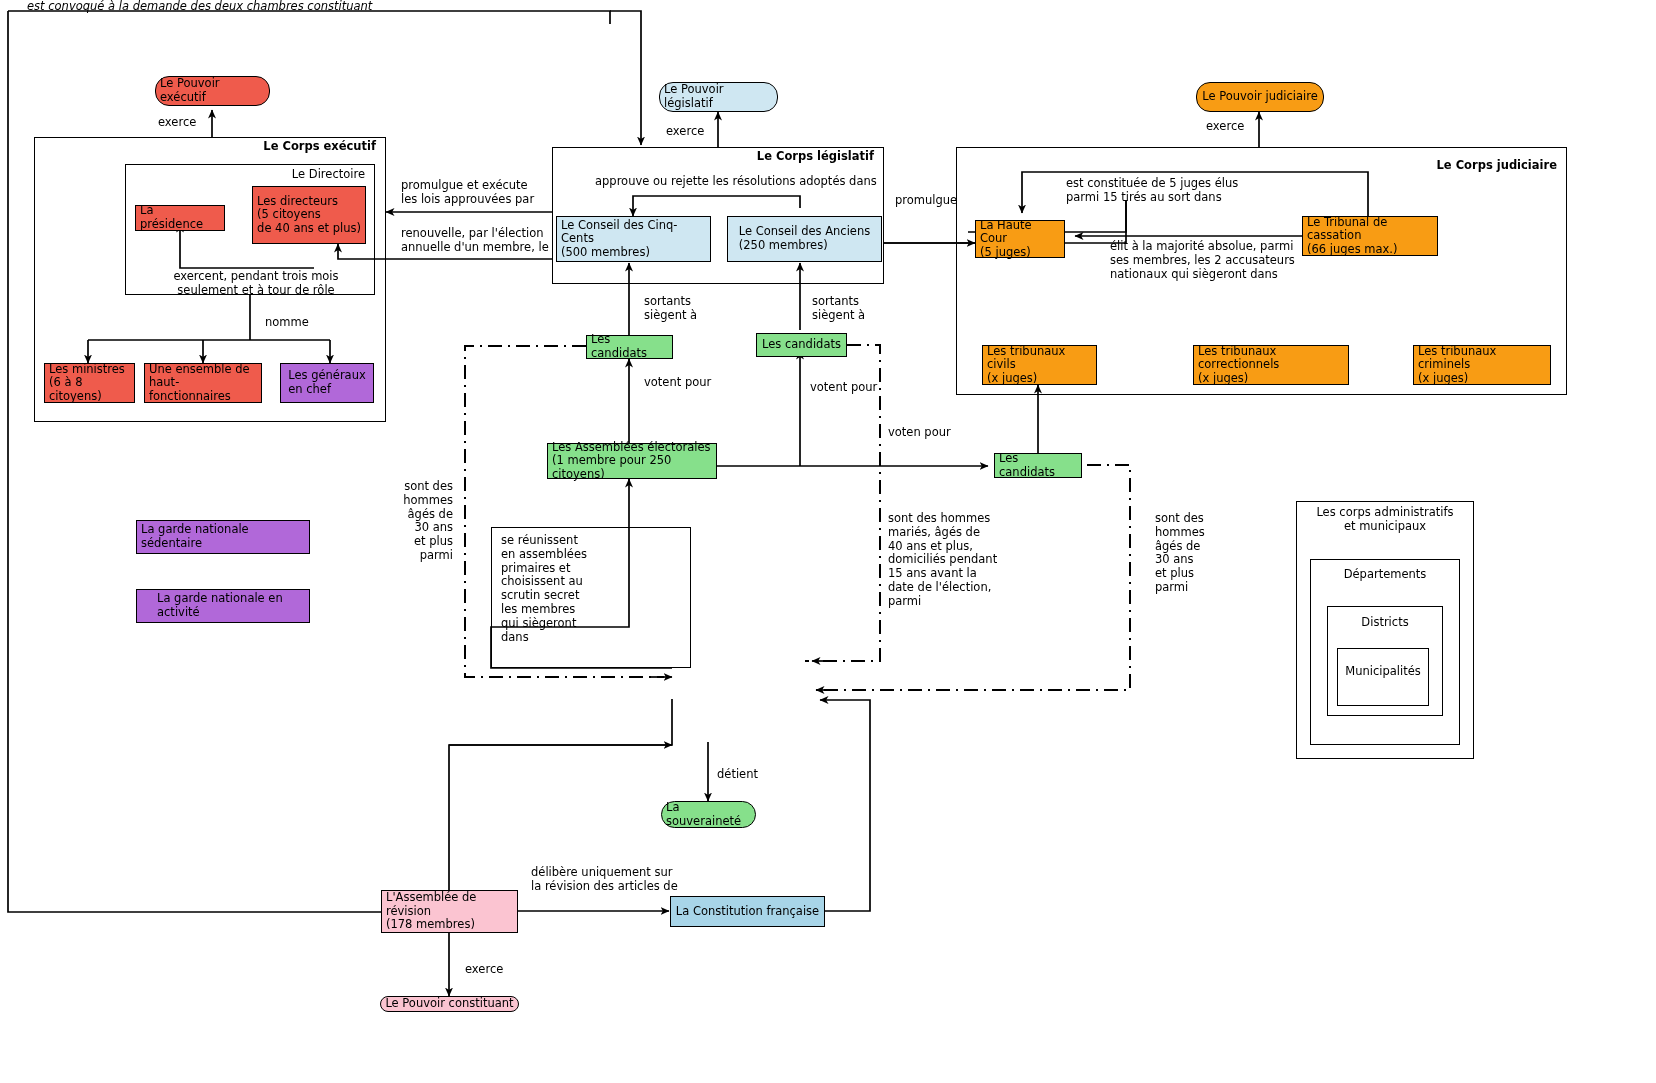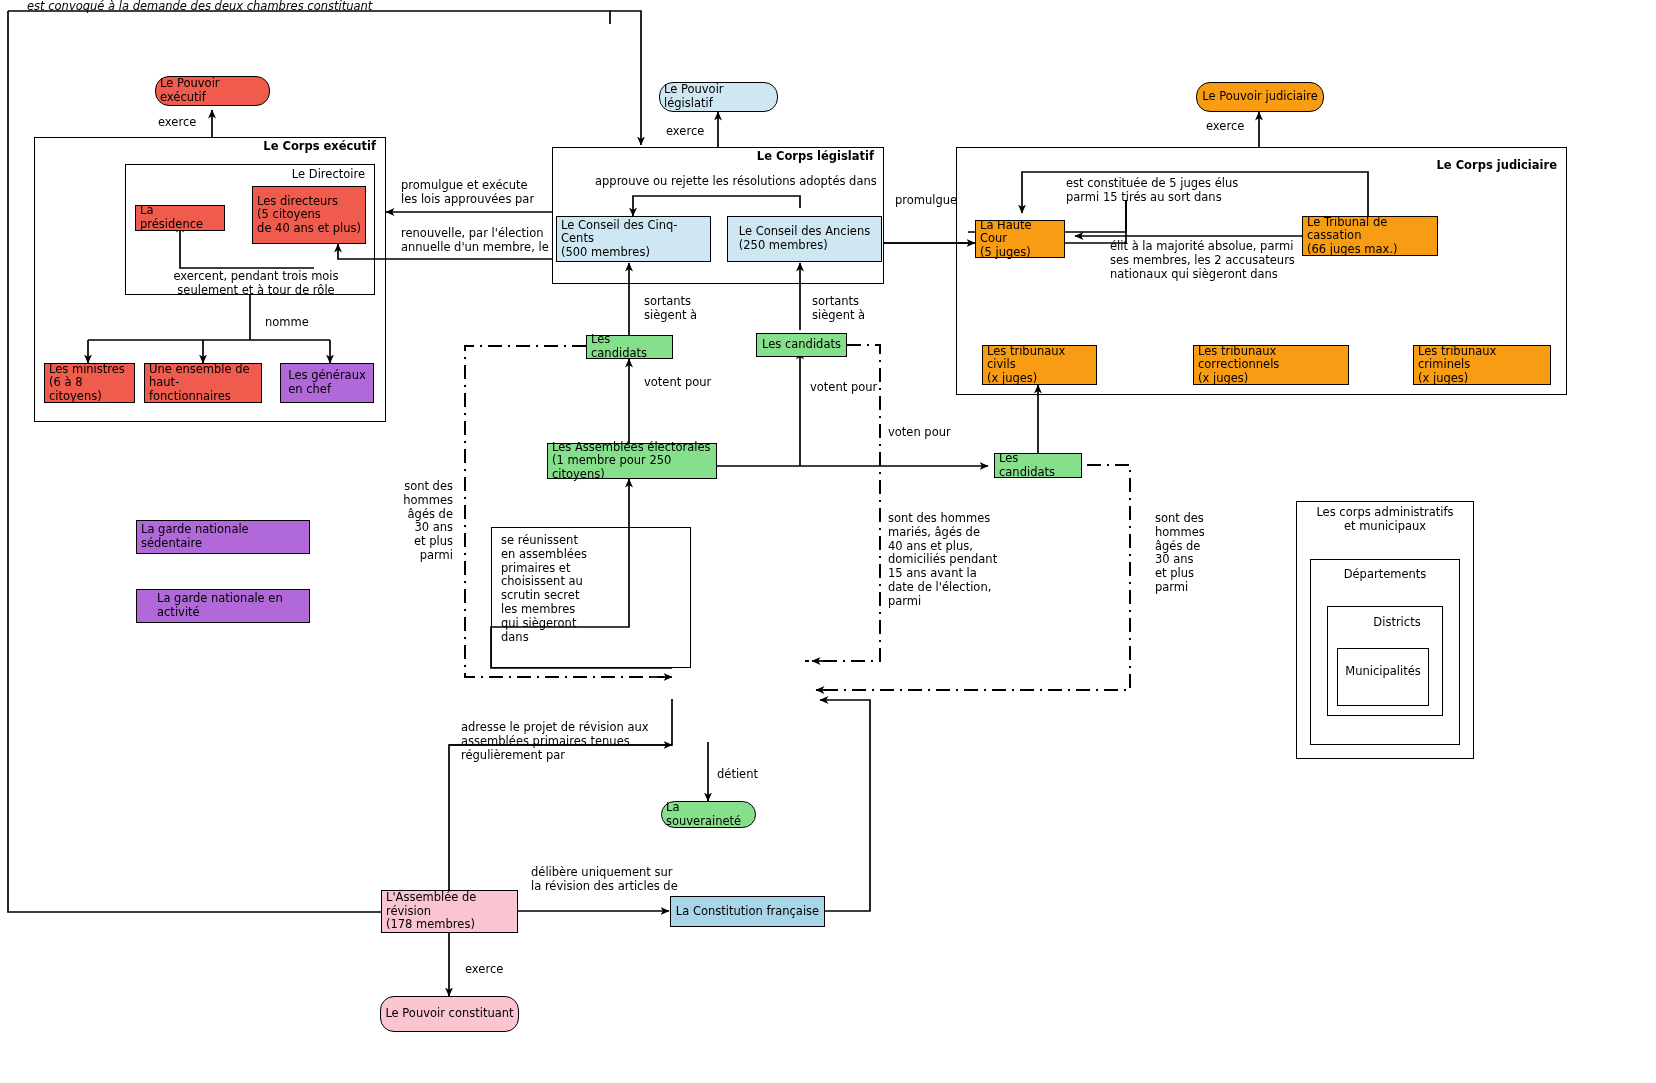--- a/index.html
+++ b/index.html
@@ -116,21 +116,21 @@
   <div class="frame" style="left:1296px;top:501px;width:178px;height:258px;"></div>
   <div class="frame" style="left:1310px;top:559px;width:150px;height:186px;"></div>
   <div class="frame" style="left:1327px;top:606px;width:116px;height:110px;"></div>
   <div class="frame" style="left:1337px;top:648px;width:92px;height:58px;"></div>
 
   <div class="lbl" style="left:27px;top:0px;width:560px;font-style:italic;">est convoqué à la demande des deux chambres constituant</div>
 
   <div class="node pill" style="left:155px;top:76px;width:115px;height:30px;background:#ef5b4c;">Le Pouvoir exécutif</div>
   <div class="node pill" style="left:659px;top:82px;width:119px;height:30px;background:#cfe7f2;">Le Pouvoir législatif</div>
   <div class="node pill" style="left:1196px;top:82px;width:128px;height:30px;background:#f89c14;">Le Pouvoir judiciaire</div>
-  <div class="node pill" style="left:380px;top:996px;width:139px;height:36px;background:#fbc4d1;">Le Pouvoir constituant</div>
+  <div class="node pill" style="left:380px;top:996px;width:139px;height:16px;background:#fbc4d1;">Le Pouvoir constituant</div>
 
   <div class="lbl bold right" style="left:186px;top:140px;width:190px;">Le Corps exécutif</div>
   <div class="lbl right" style="left:195px;top:168px;width:170px;">Le Directoire</div>
   <div class="lbl bold right" style="left:684px;top:150px;width:190px;">Le Corps législatif</div>
   <div class="lbl bold right" style="left:1357px;top:159px;width:200px;">Le Corps judiciaire</div>
 
   <div class="node" style="left:135px;top:205px;width:90px;height:26px;background:#ef5b4c;">La présidence</div>
   <div class="node" style="left:252px;top:186px;width:114px;height:58px;background:#ef5b4c;">Les directeurs
 (5 citoyens
 de 40 ans et plus)</div>
@@ -169,21 +169,21 @@
 
   <div class="node pill" style="left:661px;top:801px;width:95px;height:27px;background:#86e08b;">La souveraineté</div>
 
   <div class="node" style="left:381px;top:890px;width:137px;height:43px;background:#fbc4d1;">L'Assemblée de révision
 (178 membres)</div>
   <div class="node" style="left:670px;top:896px;width:155px;height:31px;background:#a8d5e8;">La Constitution française</div>
 
   <div class="lbl center" style="left:1300px;top:506px;width:170px;">Les corps administratifs
 et municipaux</div>
   <div class="lbl center" style="left:1312px;top:568px;width:146px;">Départements</div>
-  <div class="lbl center" style="left:1329px;top:616px;width:112px;padding-left:12px;">Districts</div>
+  <div class="lbl center" style="left:1329px;top:616px;width:112px;">Districts</div>
   <div class="lbl center" style="left:1339px;top:665px;width:88px;">Municipalités</div>
 
   <div class="lbl" style="left:158px;top:116px;">exerce</div>
   <div class="lbl" style="left:666px;top:125px;">exerce</div>
   <div class="lbl" style="left:1206px;top:120px;">exerce</div>
   <div class="lbl" style="left:465px;top:963px;">exerce</div>
 
   <div class="lbl" style="left:401px;top:179px;width:150px;">promulgue et exécute
 les lois approuvées par</div>
   <div class="lbl" style="left:401px;top:227px;width:150px;">renouvelle, par l'élection
@@ -230,19 +230,16 @@
   <div class="lbl" style="left:501px;top:534px;width:110px;">se réunissent
 en assemblées
 primaires et
 choisissent au
 scrutin secret
 les membres
 qui siègeront
 dans</div>
 
   <div class="lbl" style="left:717px;top:768px;">détient</div>
-  <div class="lbl" style="left:461px;top:721px;width:250px;">adresse le projet de révision aux
-assemblées primaires tenues
-régulièrement par</div>
   <div class="lbl" style="left:531px;top:866px;width:230px;">délibère uniquement sur
 la révision des articles de</div>
 
 </div>
 
 </body></html>

